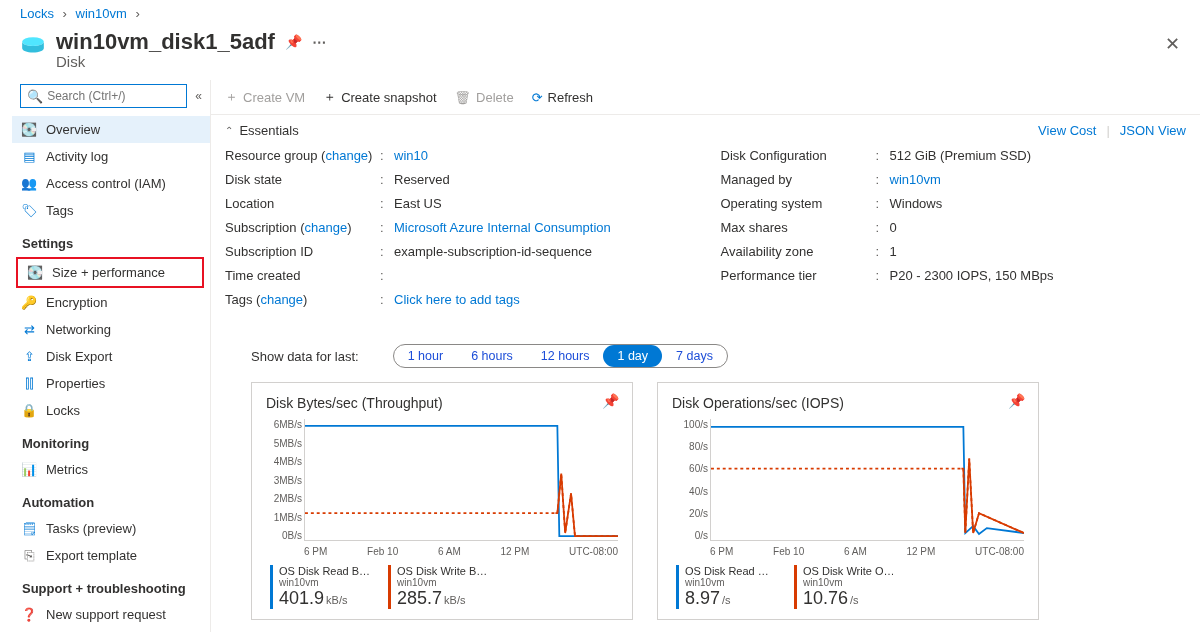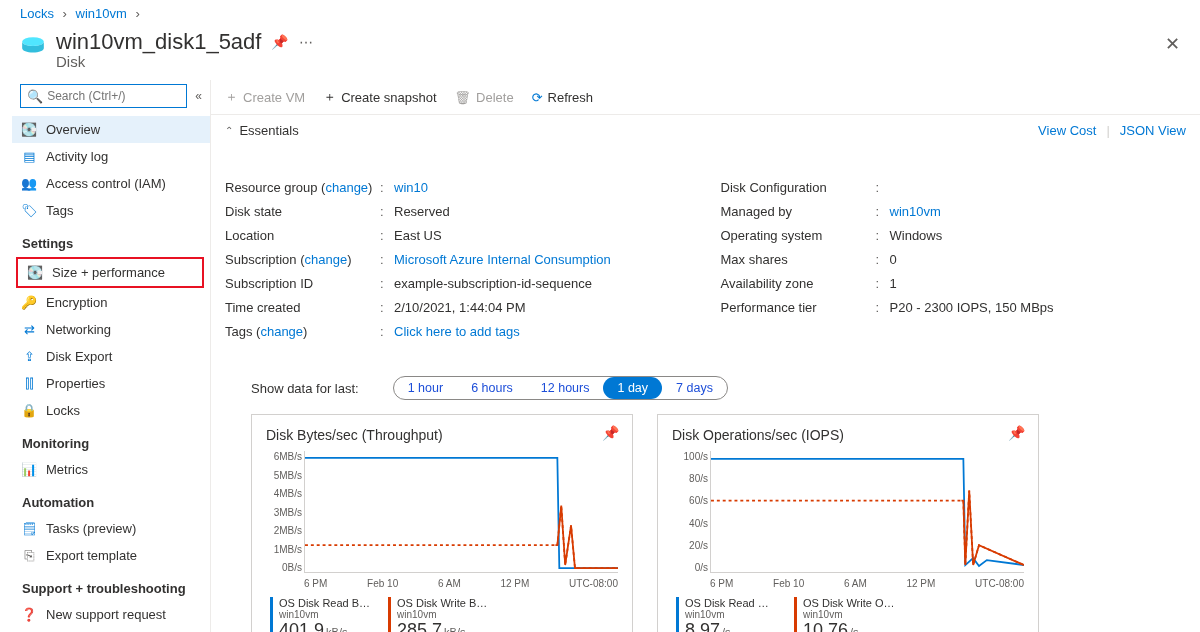--- a/index.html
+++ b/index.html
@@ -8,21 +8,21 @@
 
   
   .breadcrumb { padding: 6px 20px 2px; font-size: 13px; }
   .breadcrumb span.sep { color: #605e5c; margin: 0 5px; }
 
   
   .header { display: flex; align-items: flex-start; padding: 6px 20px 10px; position: relative; }
   .disk-icon { width: 26px; height: 26px; margin-right: 10px; margin-top: 4px; }
   .disk-icon .c1 { fill:#50e6ff; }
   .disk-icon .c2 { fill:#32bedd; }
-  .title-block h1 { font-size: 22px; font-weight: 400; display: flex; align-items: center; gap: 10px; }
+  .title-block h1 { font-size: 22px; font-weight: 700; display: flex; align-items: center; gap: 10px; }
   .subtitle { font-size: 15px; color: #605e5c; margin-top: -2px; }
   .pin-icon, .star-icon, .more-icon { font-size: 14px; color: #605e5c; cursor: pointer; }
   .close-x { position: absolute; right: 20px; top: 10px; font-size: 18px; color: #605e5c; cursor: pointer; }
 
   .body { display: flex; }
   
   .sidebar { width: 210px; padding: 0 0 20px 12px; flex-shrink: 0; }
   .search-wrap { display: flex; align-items: center; gap: 8px; margin: 4px 8px 8px 8px; }
   .search-box { flex: 1; display: flex; align-items: center; border: 1px solid #0078d4; height: 24px; padding: 0 6px; }
   .search-box input { border: none; outline: none; font-size: 12px; width: 100%; }
@@ -40,21 +40,21 @@
   .toolbar { display: flex; align-items: center; gap: 18px; padding: 8px 14px; border-bottom: 1px solid #edebe9; font-size: 13px; }
   .toolbar .cmd { display: flex; align-items: center; gap: 5px; cursor: pointer; }
   .toolbar .cmd.disabled { color: #a19f9d; cursor: default; }
 
   .essentials-bar { display:flex; align-items:center; padding: 8px 14px 2px; font-size: 13px; }
   .essentials-bar .sp { flex:1; }
   .essentials-bar .vbar { color:#d2d0ce; margin: 0 10px; }
   .chev { display:inline-block; transform: rotate(0deg); font-size:10px; margin-right:6px; color:#605e5c; }
 
   .kv-grid { display: flex; padding: 4px 14px 8px; gap: 30px; font-size: 13px; }
-  .kv-col { flex:1;margin-top:32px; }
+  .kv-col { flex:1; }
   .kv-row { display:flex; padding: 3px 0; line-height: 18px; }
   .kv-key { width: 155px; color: #323130; }
   .kv-sep { width: 14px; color:#605e5c; }
   .kv-val { flex:1; color:#323130; }
   .kv-val.link { color:#0078d4; cursor:pointer; }
   .kv-sub { color:#0078d4; cursor:pointer; }
 
   .timerange { display:flex; align-items:center; gap:34px; padding: 24px 14px 14px 40px; font-size:13px;}
   .range-pill { display:flex; border:1px solid #8a8886; border-radius: 14px; overflow:hidden; }
   .range-opt { padding: 4px 14px; cursor:pointer; font-size:12.5px; color:#1d4ed8; }
@@ -232,32 +232,32 @@
             <div class="kv-val link">Microsoft Azure Internal Consumption</div>
           </div>
         <div class="kv-row">
             <div class="kv-key">Subscription ID</div>
             <div class="kv-sep">:</div>
             <div class="kv-val">example-subscription-id-sequence</div>
           </div>
         <div class="kv-row">
             <div class="kv-key">Time created</div>
             <div class="kv-sep">:</div>
-            <div class="kv-val">2/10/2021, 1:44:04 PM</div>
           </div>
         <div class="kv-row">
             <div class="kv-key"><span>Tags</span> (<a class="kv-sub">change</a>)</div>
             <div class="kv-sep">:</div>
             <div class="kv-val link">Click here to add tags</div>
           </div>
       </div>
       <div class="kv-col">
         <div class="kv-row">
             <div class="kv-key">Disk Configuration</div>
             <div class="kv-sep">:</div>
+            <div class="kv-val">512 GiB (Premium SSD)</div>
           </div>
         <div class="kv-row">
             <div class="kv-key">Managed by</div>
             <div class="kv-sep">:</div>
             <div class="kv-val link">win10vm</div>
           </div>
         <div class="kv-row">
             <div class="kv-key">Operating system</div>
             <div class="kv-sep">:</div>
             <div class="kv-val">Windows</div>

